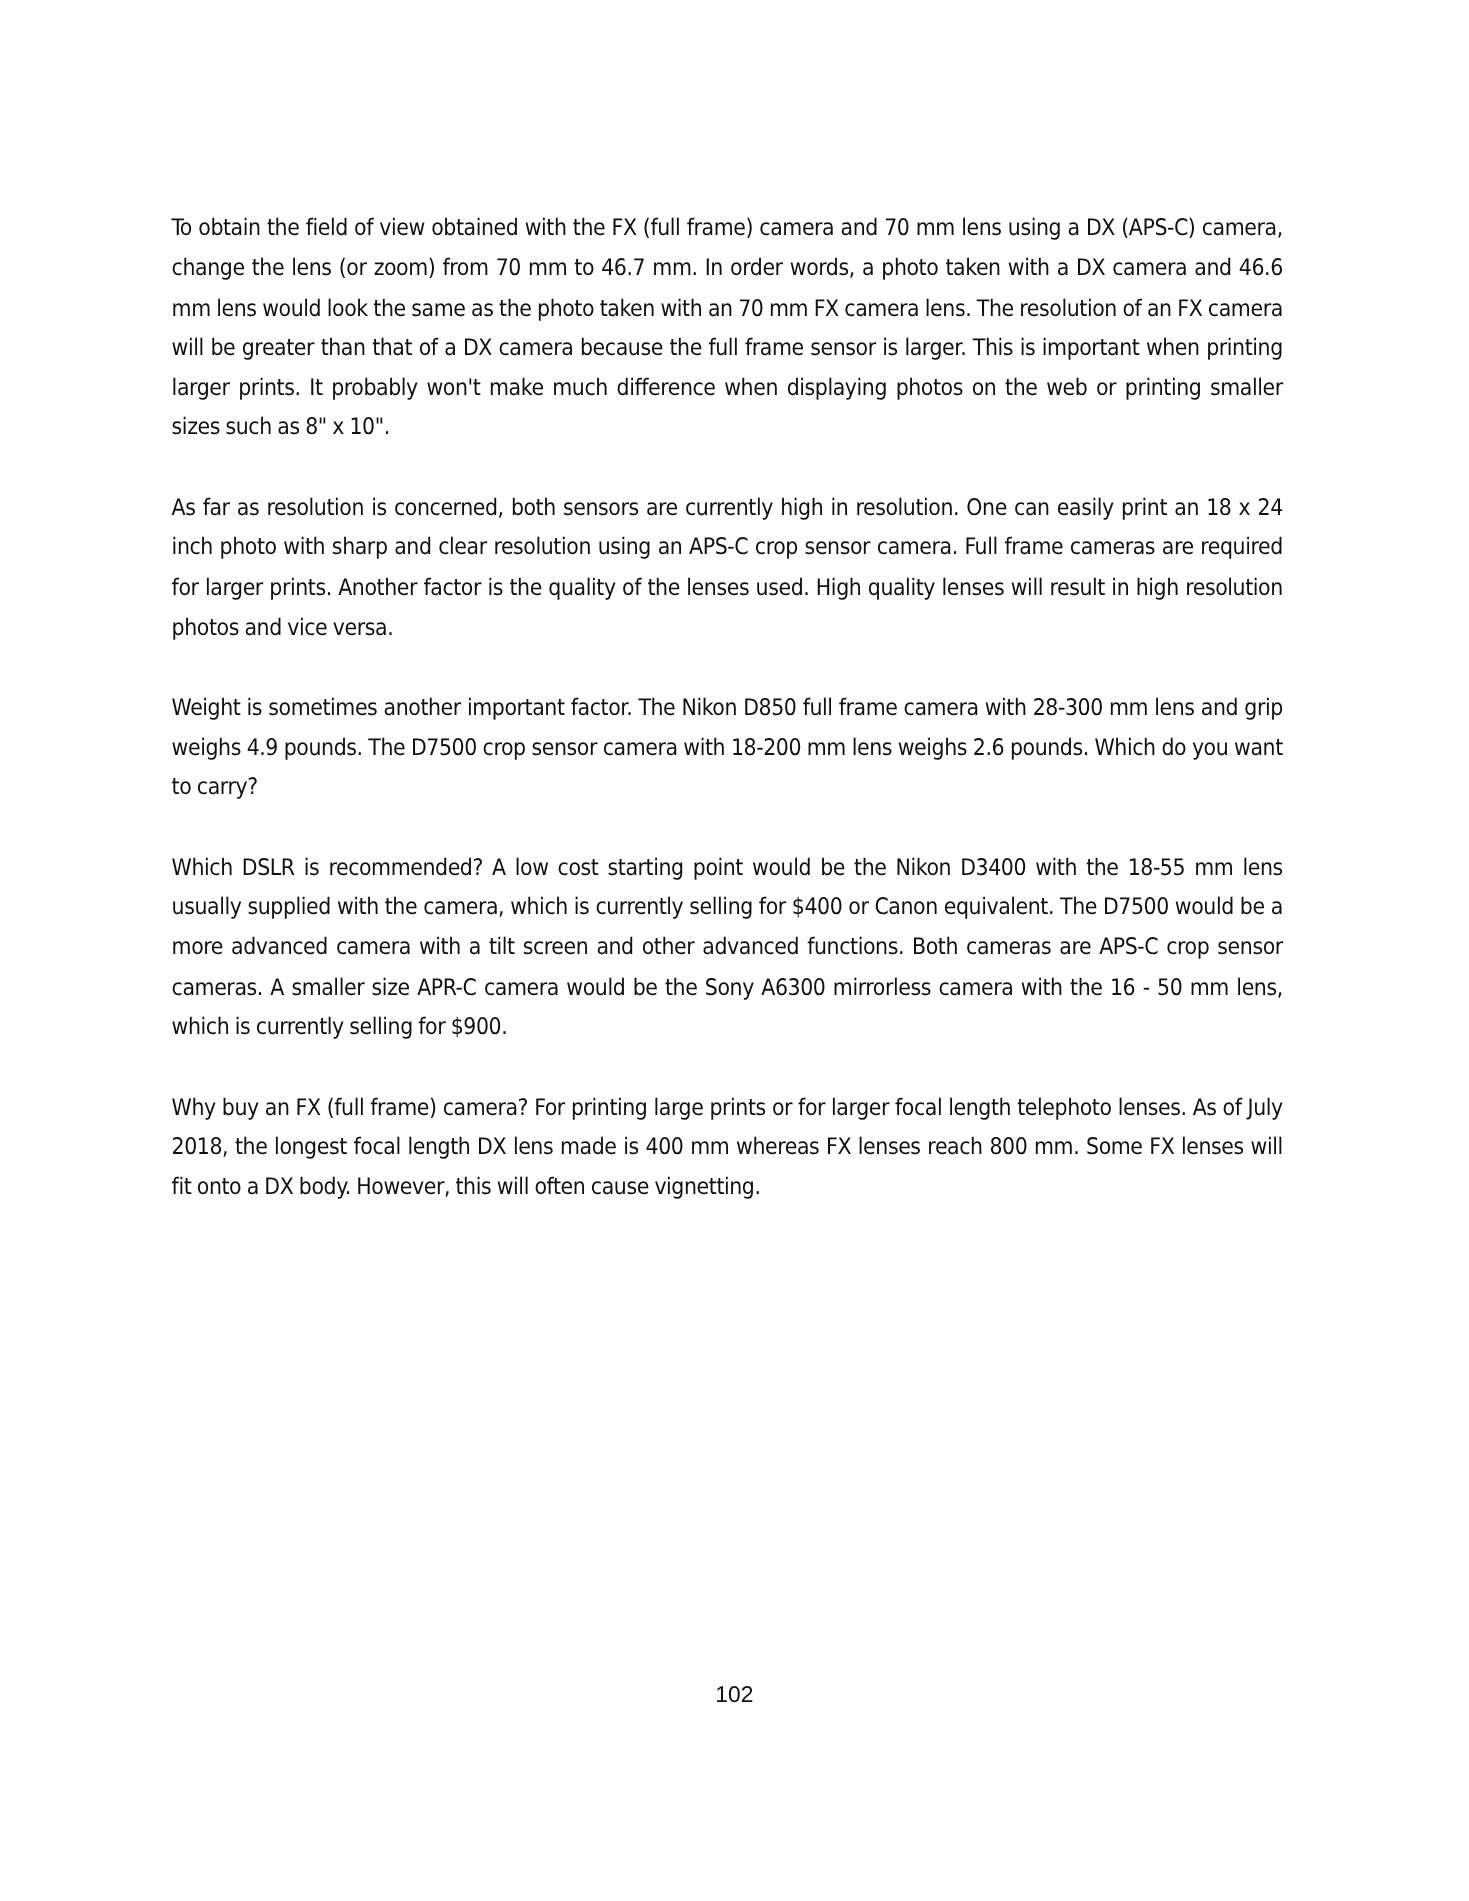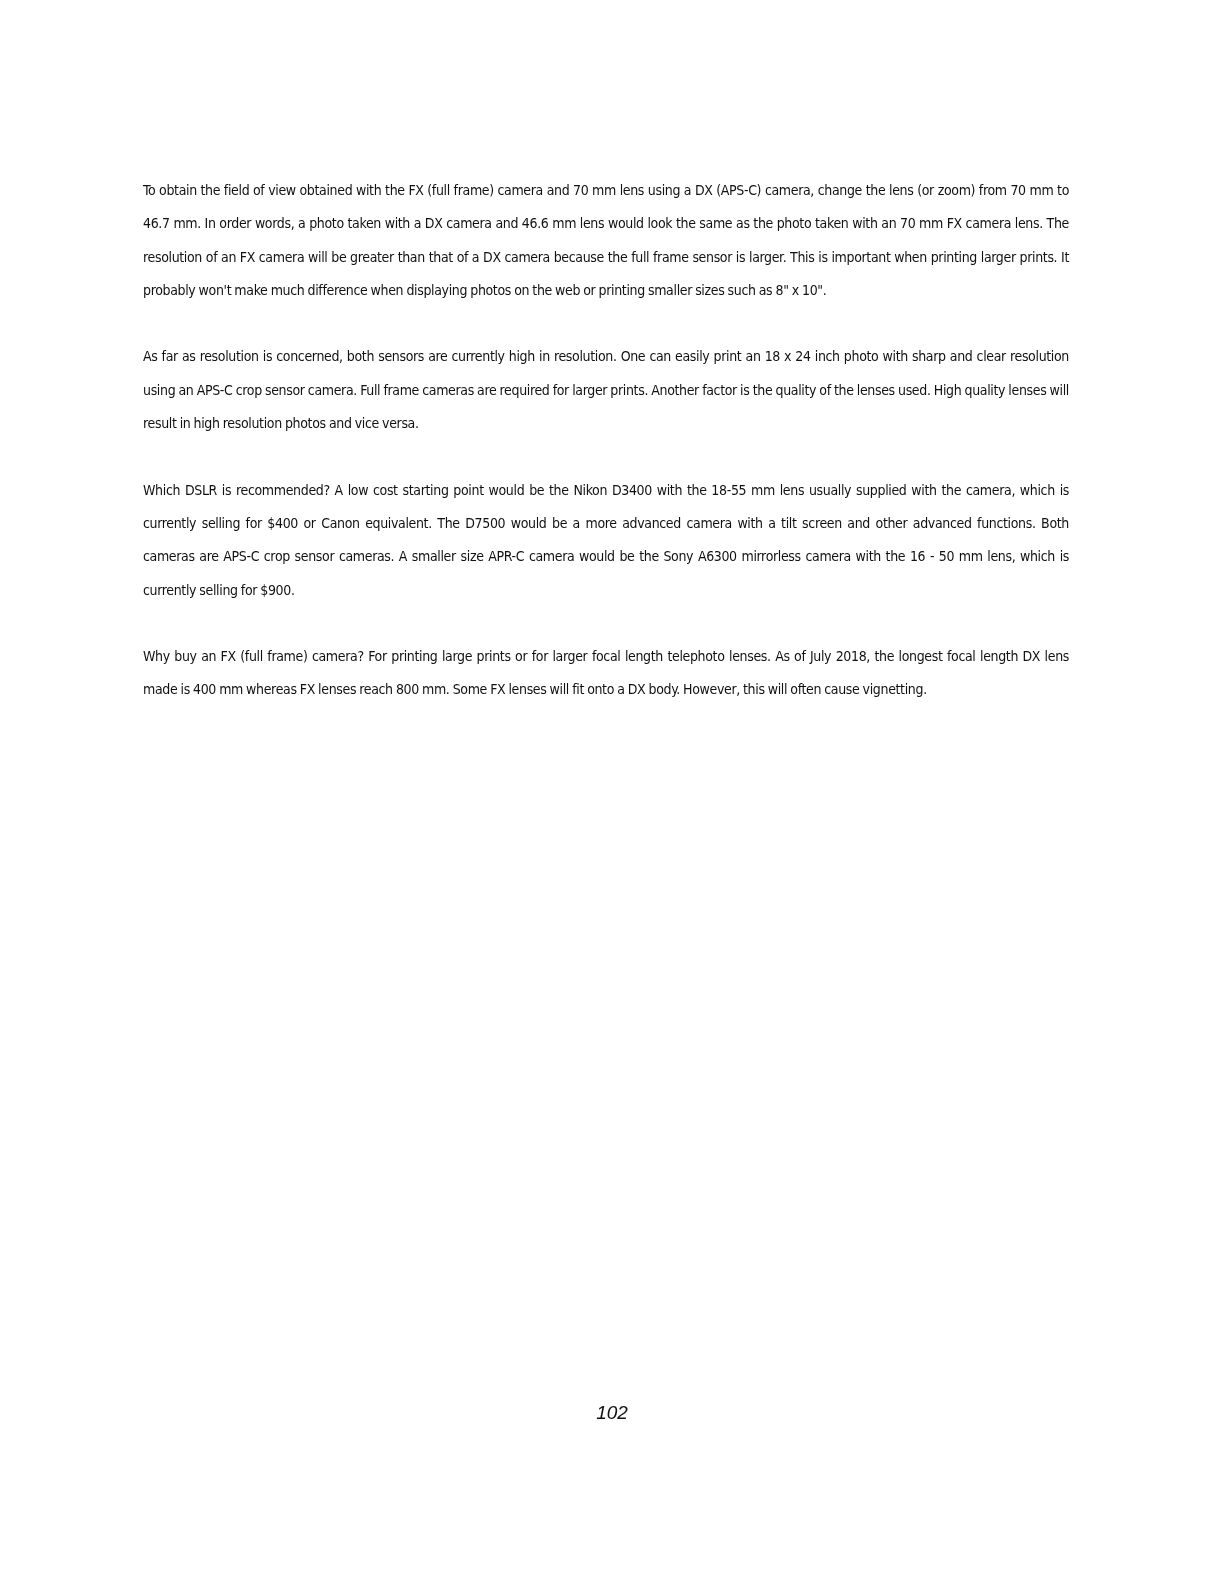--- a/index.html
+++ b/index.html
@@ -13,45 +13,45 @@
       position: relative;
       overflow: hidden;
       color: #111111;
     }
     .page-body {
       position: absolute;
       left: 143px;
       top: 174px;
       width: 926px;
       font-family: "DejaVu Sans", sans-serif;
-      font-size: 14px;
+      font-size: 19px;
       line-height: 33.3px;
       letter-spacing: -0.35px;
       word-spacing: -0.5px;
       text-align: justify;
       font-stretch: condensed;
     }
     .page-body p {
       margin: 0 0 33.3px 0;
     }
     .page-number {
       position: absolute;
       left: 0;
       width: 1224px;
       top: 1402px;
       text-align: center;
       font-family: "Liberation Sans", sans-serif;
       font-size: 19px;
       color: #111111;
-      font-style: italic;
     }
   </style>
 </head>
 <body>
 
 <div class="page-body">
   <p>To obtain the field of view obtained with the FX (full frame) camera and 70 mm lens using a DX (APS-C) camera, change the lens (or zoom) from 70 mm to 46.7 mm. In order words, a photo taken with a DX camera and 46.6 mm lens would look the same as the photo taken with an 70 mm FX camera lens. The resolution of an FX camera will be greater than that of a DX camera because the full frame sensor is larger. This is important when printing larger prints. It probably won't make much difference when displaying photos on the web or printing smaller sizes such as 8" x 10".</p>
   <p>As far as resolution is concerned, both sensors are currently high in resolution. One can easily print an 18 x 24 inch photo with sharp and clear resolution using an APS-C crop sensor camera. Full frame cameras are required for larger prints. Another factor is the quality of the lenses used. High quality lenses will result in high resolution photos and vice versa.</p>
+  <p>Weight is sometimes another important factor. The Nikon D850 full frame camera with 28-300 mm lens and grip weighs 4.9 pounds. The D7500 crop sensor camera with 18-200 mm lens weighs 2.6 pounds. Which do you want to carry?</p>
   <p>Which DSLR is recommended? A low cost starting point would be the Nikon D3400 with the 18-55 mm lens usually supplied with the camera, which is currently selling for $400 or Canon equivalent. The D7500 would be a more advanced camera with a tilt screen and other advanced functions. Both cameras are APS-C crop sensor cameras. A smaller size APR-C camera would be the Sony A6300 mirrorless camera with the 16 - 50 mm lens, which is currently selling for $900.</p>
   <p>Why buy an FX (full frame) camera? For printing large prints or for larger focal length telephoto lenses. As of July 2018, the longest focal length DX lens made is 400 mm whereas FX lenses reach 800 mm. Some FX lenses will fit onto a DX body. However, this will often cause vignetting.</p>
 </div>
 
 <div class="page-number">102</div>
 
 </body></html>

